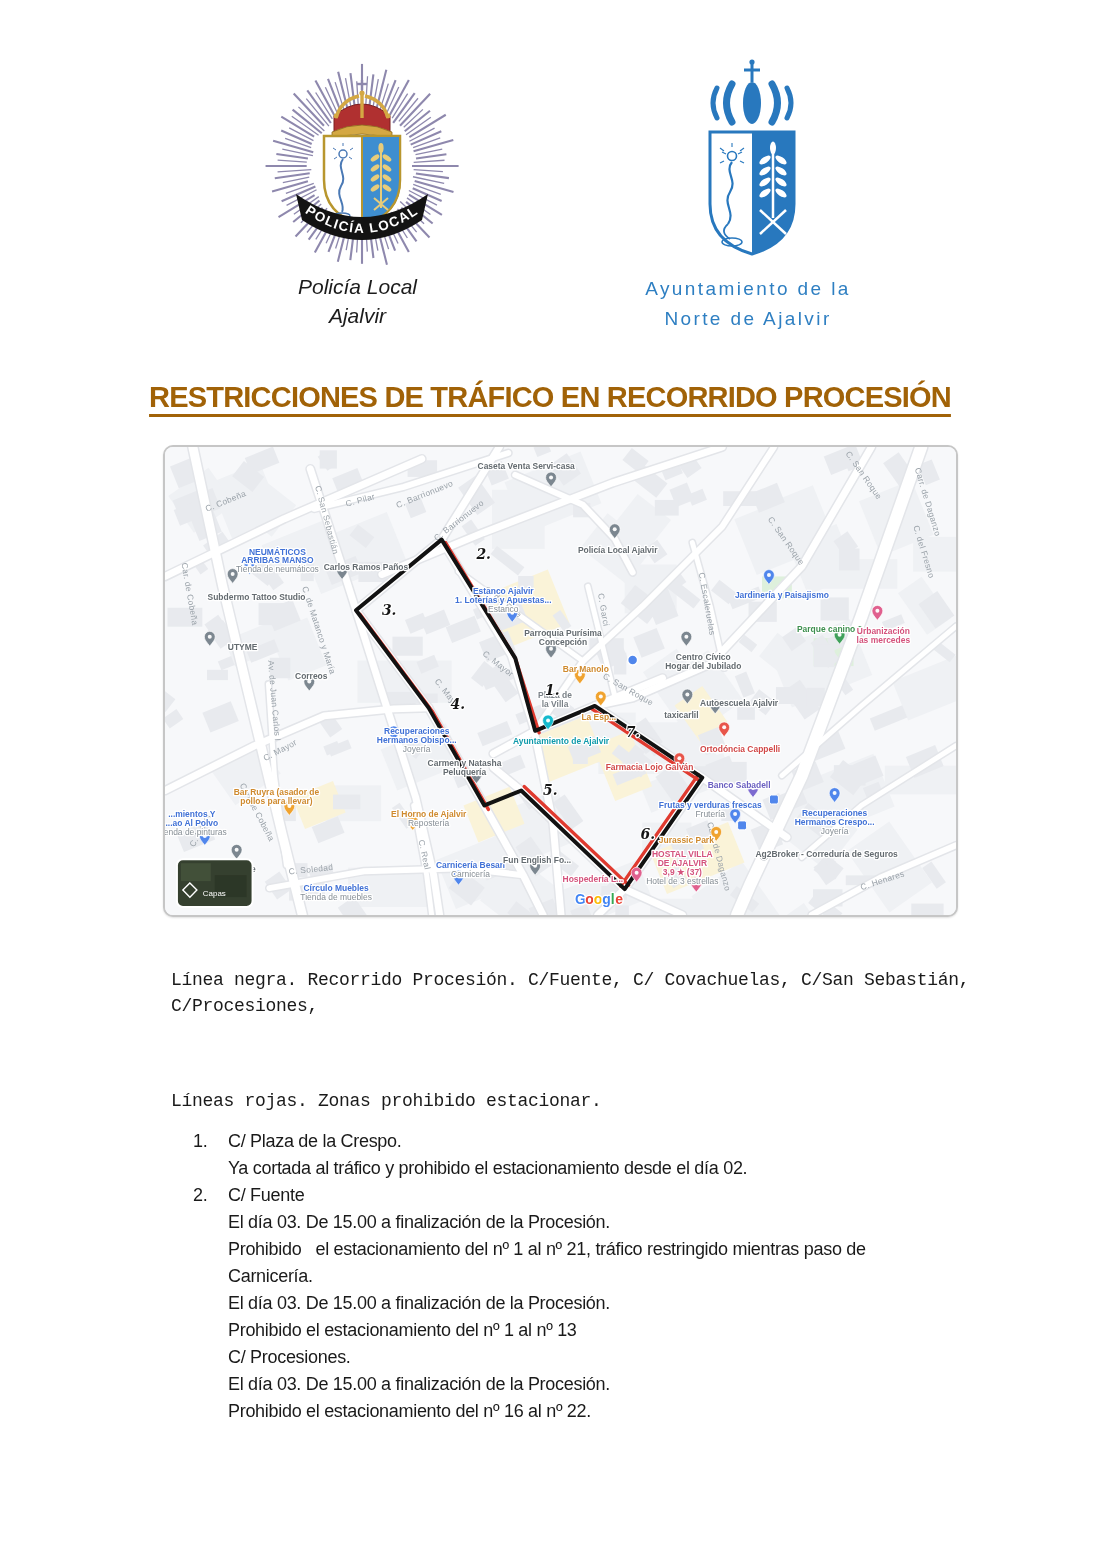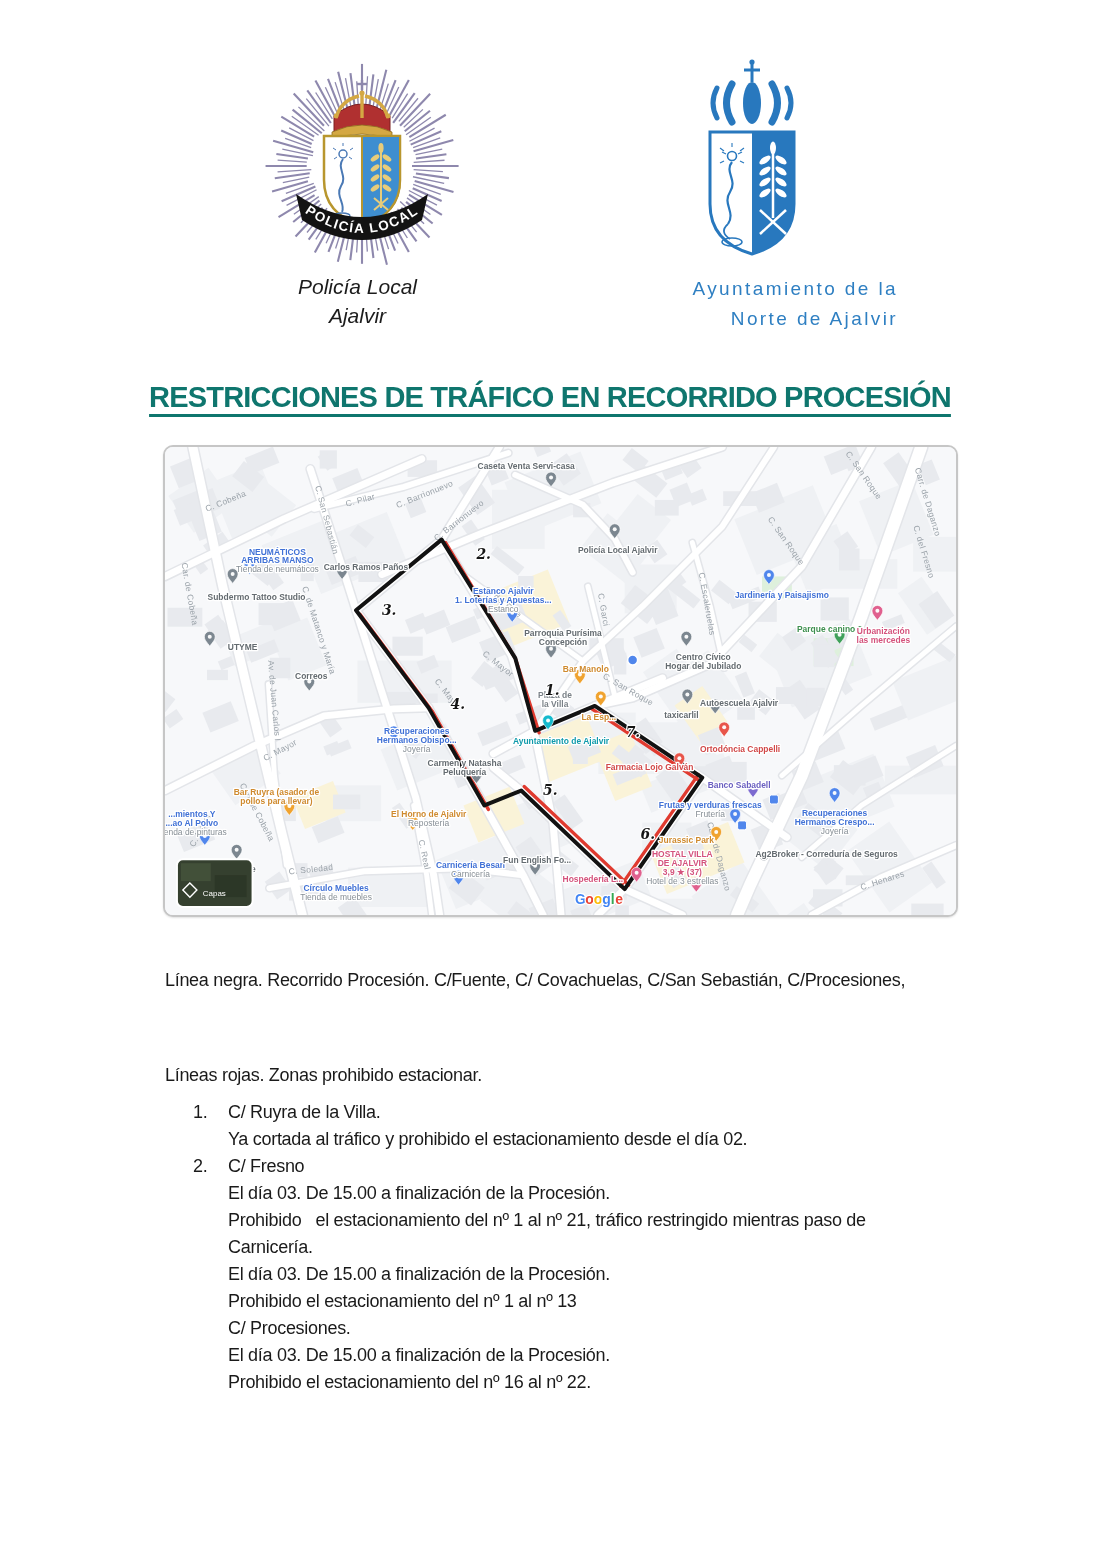--- a/index.html
+++ b/index.html
@@ -4,35 +4,35 @@
 <style>
   html,body{margin:0;padding:0;background:#ffffff;}
   .page{position:relative;width:1100px;height:1556px;background:#fff;overflow:hidden;
         font-family:"Liberation Sans",sans-serif;color:#161616;}
   
   .header{position:relative;height:330px;}
   .badge-wrap{position:absolute;left:262px;top:58px;width:200px;height:212px;}
   .police-caption{position:absolute;left:240px;top:272px;width:235px;text-align:center;
         font-style:italic;font-size:21px;line-height:29px;color:#1c1c1c;}
   .council-wrap{position:absolute;left:672px;top:56px;width:160px;height:215px;}
-  .council-caption{position:absolute;left:598px;top:274px;width:300px;text-align:right;
+  .council-caption{position:absolute;left:598px;top:274px;width:300px;text-align:center;
         color:#2e7fc2;font-size:19px;letter-spacing:2.4px;line-height:30px;}
   
   .title{margin-top:46px;text-align:center;font-weight:bold;font-size:29px;line-height:43px;
-        letter-spacing:-0.8px;color:#0f766e;}
+        letter-spacing:-0.8px;color:#a16207;}
   .title .u{text-decoration:underline;text-decoration-thickness:2.5px;text-underline-offset:7px;}
   
   .map-card{width:795px;height:472px;margin:26px 0 0 163px;border:2px solid #c6c6c6;
         border-radius:10px;overflow:hidden;box-sizing:border-box;background:#f7f8fa;
         box-shadow:0 1px 2px rgba(0,0,0,0.12);}
   svg.map{width:100%;height:100%;display:block;}
   
   .legend{margin:50px 0 0 157px;width:830px;font-size:18px;line-height:26px;
         letter-spacing:-0.3px;color:#1a1a1a;}
-  .legend p{margin:8px;white-space:pre-wrap;}
+  .legend p{margin:14px;white-space:pre-wrap;font-family:Liberation Mono, monospace;}
   .legend .p2{margin-top:17px;}
   .rlist{margin:11px 0 0 193px;width:790px;font-size:18px;line-height:27px;
         letter-spacing:-0.3px;color:#1a1a1a;}
   .li-item{display:flex;align-items:flex-start;}
   .li-num{width:35px;flex:none;}
   .li-line{white-space:pre-wrap;}
 </style>
 </head>
 <body>
 
@@ -786,28 +786,28 @@
   <div class="legend">
     <p><span>Línea negra. Recorrido Procesión. C/Fuente, C/ Covachuelas, C/San Sebastián, C/Procesiones,</span><br>
        </p>
     <p class="p2">Líneas rojas. Zonas prohibido estacionar.</p>
   </div>
 
   <div class="rlist">
       <div class="li-item">
         <div class="li-num">1.</div>
         <div>
-          <div class="li-line">C/ Ruyra de la Villa.</div>
+          <div class="li-line">C/ Plaza de la Crespo.</div>
           <div class="li-line">Ya cortada al tráfico y prohibido el estacionamiento desde el día 02.</div>
         </div>
       </div>
       <div class="li-item">
         <div class="li-num">2.</div>
         <div>
-          <div class="li-line">C/ Fresno</div>
+          <div class="li-line">C/ Fuente</div>
           <div class="li-line">El día 03. De 15.00 a finalización de la Procesión.</div>
           <div class="li-line">Prohibido   el estacionamiento del nº 1 al nº 21, tráfico restringido mientras paso de</div>
           <div class="li-line">Carnicería.</div>
           <div class="li-line">El día 03. De 15.00 a finalización de la Procesión.</div>
           <div class="li-line">Prohibido el estacionamiento del nº 1 al nº 13</div>
           <div class="li-line">C/ Procesiones.</div>
           <div class="li-line">El día 03. De 15.00 a finalización de la Procesión.</div>
           <div class="li-line">Prohibido el estacionamiento del nº 16 al nº 22.</div>
         </div>
       </div>

